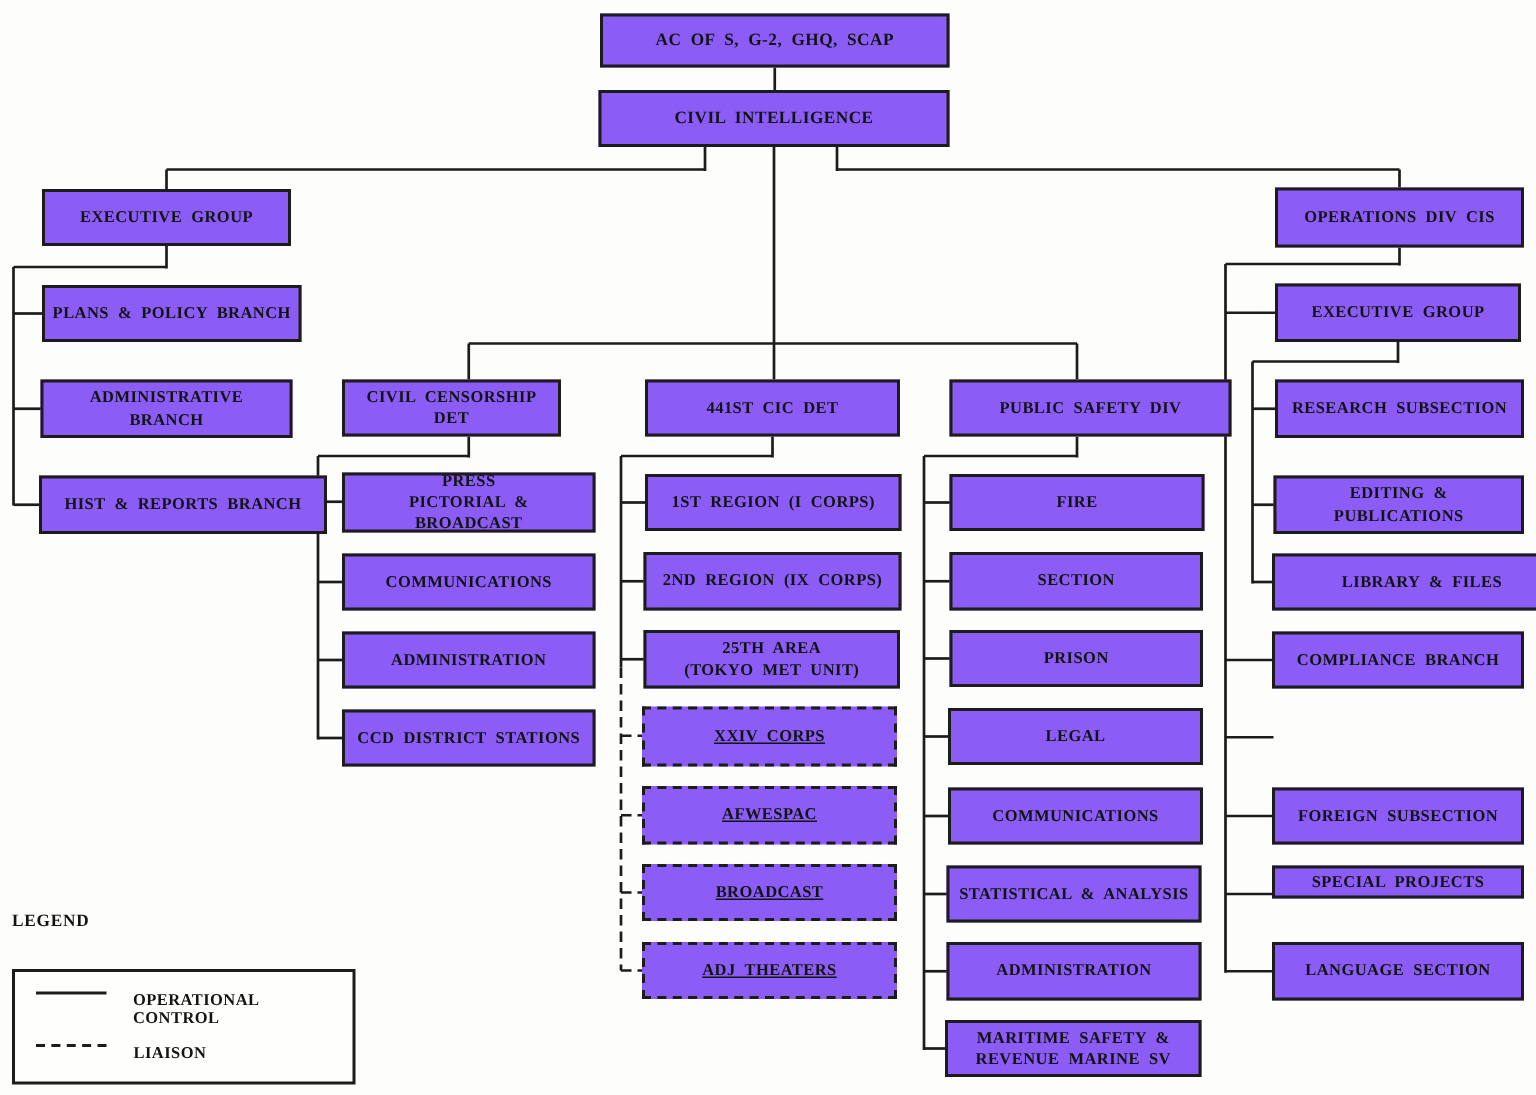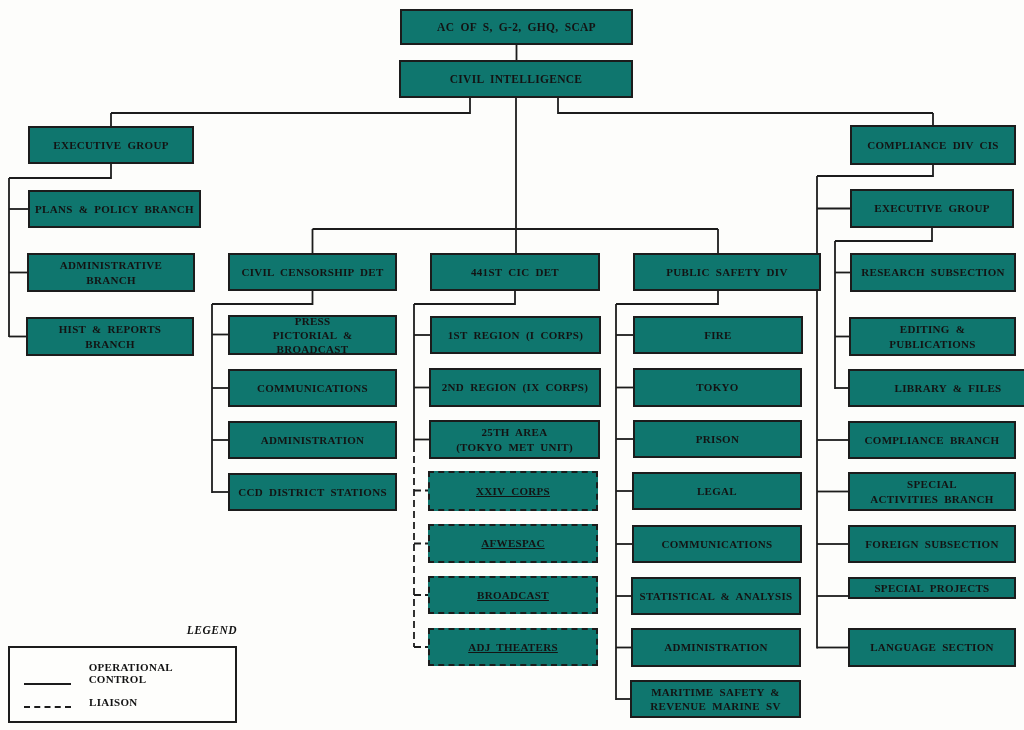--- a/index.html
+++ b/index.html
@@ -6,44 +6,44 @@
   html,body { background:#ffffff; }
   .canvas {
     position:relative; width:1024px; height:730px;
     background:#fdfdfb;
     font-family:"Liberation Serif","DejaVu Serif",serif;
     overflow:hidden;
   }
   .lines { position:absolute; left:0; top:0; width:1024px; height:730px; }
   .node {
     position:absolute;
-    background:#0f766e;
+    background:#8b5cf6;
     border:2px solid #1c1c1c;
     display:flex; align-items:center; justify-content:center;
     text-align:center;
     font-weight:bold; font-size:11px; line-height:1.3;
     letter-spacing:0.3px; word-spacing:3px;
     color:#131313;
     white-space:pre-line;
     padding:1px 4px;
   }
   .node.dashed { border-style:dashed;text-decoration:underline; }
   .node.lg { font-size:11.5px; }
   .legend-title {
-    position:absolute; left:8px; top:624px; width:229px;
-    text-align:right; font-weight:bold; font-size:11.5px;
-    letter-spacing:0.5px; color:#131313;font-style:italic;
+    position:absolute; left:8px; top:608px; width:229px;
+    text-align:left; font-weight:bold; font-size:11.5px;
+    letter-spacing:0.5px; color:#131313;
   }
   .legend-box {
     position:absolute; left:8px; top:646px; width:229px; height:77px;
     border:2px solid #1c1c1c; background:#fefefc;
     display:flex; flex-direction:column; justify-content:center;
     gap:11px; padding-left:14px;
   }
-  .legend-row { display:flex; align-items:flex-end; }
+  .legend-row { display:flex; align-items:flex-start; }
   .sample { display:inline-block; width:47px; height:0; }
   .sample.solid  { border-top:2px solid #1c1c1c; }
   .sample.dashed { border-top:2px dashed #1c1c1c; }
   .legend-label {
     margin-left:18px; font-weight:bold; font-size:11px;
     letter-spacing:0.3px; word-spacing:3px; color:#131313;
   }
 </style>
 </head>
 <body>
@@ -127,58 +127,56 @@
       <line x1="414" y1="647" x2="429" y2="647"></line>
     </g>
   </svg>
 
   <div class="node lg" style="left:400px;top:9px;width:233px;height:36px"><span>AC OF S, G-2, GHQ, SCAP</span></div>
   <div class="node lg" style="left:399px;top:60px;width:234px;height:38px"><span>CIVIL INTELLIGENCE</span></div>
 
   <div class="node" style="left:28px;top:126px;width:166px;height:38px"><span>EXECUTIVE GROUP</span></div>
   <div class="node" style="left:28px;top:190px;width:173px;height:38px"><span>PLANS &amp; POLICY BRANCH</span></div>
   <div class="node" style="left:27px;top:253px;width:168px;height:39px"><span>ADMINISTRATIVE BRANCH</span></div>
-  <div class="node" style="left:26px;top:317px;width:168px;height:39px"><span>HIST &amp; REPORTS BRANCH</span></div>
+  <div class="node" style="left:26px;top:317px;width:192px;height:39px"><span>HIST &amp; REPORTS BRANCH</span></div>
 
-  <div class="node" style="left:228px;top:253px;width:169px;height:38px"><span>CIVIL CENSORSHIP DET</span></div>
+  <div class="node" style="left:228px;top:253px;width:146px;height:38px"><span>CIVIL CENSORSHIP DET</span></div>
   <div class="node" style="left:228px;top:315px;width:169px;height:40px"><span>PRESS
 PICTORIAL &amp; BROADCAST</span></div>
   <div class="node" style="left:228px;top:369px;width:169px;height:38px"><span>COMMUNICATIONS</span></div>
   <div class="node" style="left:228px;top:421px;width:169px;height:38px"><span>ADMINISTRATION</span></div>
   <div class="node" style="left:228px;top:473px;width:169px;height:38px"><span>CCD DISTRICT STATIONS</span></div>
 
   <div class="node" style="left:430px;top:253px;width:170px;height:38px"><span>441ST CIC DET</span></div>
   <div class="node" style="left:430px;top:316px;width:171px;height:38px"><span>1ST REGION (I CORPS)</span></div>
   <div class="node" style="left:429px;top:368px;width:172px;height:39px"><span>2ND REGION (IX CORPS)</span></div>
   <div class="node" style="left:429px;top:420px;width:171px;height:39px"><span>25TH AREA
 (TOKYO MET UNIT)</span></div>
   <div class="node dashed" style="left:428px;top:471px;width:170px;height:40px"><span>XXIV CORPS</span></div>
   <div class="node dashed" style="left:428px;top:524px;width:170px;height:39px"><span>AFWESPAC</span></div>
   <div class="node dashed" style="left:428px;top:576px;width:170px;height:38px"><span>BROADCAST</span></div>
   <div class="node dashed" style="left:428px;top:628px;width:170px;height:38px"><span>ADJ THEATERS</span></div>
 
   <div class="node" style="left:633px;top:253px;width:188px;height:38px"><span>PUBLIC SAFETY DIV</span></div>
   <div class="node" style="left:633px;top:316px;width:170px;height:38px"><span>FIRE</span></div>
-  <div class="node" style="left:633px;top:368px;width:169px;height:39px"><span>TOKYO</span></div>
+  <div class="node" style="left:633px;top:368px;width:169px;height:39px"><span>SECTION</span></div>
   <div class="node" style="left:633px;top:420px;width:169px;height:38px"><span>PRISON</span></div>
   <div class="node" style="left:632px;top:472px;width:170px;height:38px"><span>LEGAL</span></div>
   <div class="node" style="left:632px;top:525px;width:170px;height:38px"><span>COMMUNICATIONS</span></div>
   <div class="node" style="left:631px;top:577px;width:170px;height:38px"><span>STATISTICAL &amp; ANALYSIS</span></div>
   <div class="node" style="left:631px;top:628px;width:170px;height:39px"><span>ADMINISTRATION</span></div>
   <div class="node" style="left:630px;top:680px;width:171px;height:38px"><span>MARITIME SAFETY &amp;
 REVENUE MARINE SV</span></div>
 
-  <div class="node" style="left:850px;top:125px;width:166px;height:40px"><span>COMPLIANCE DIV CIS</span></div>
+  <div class="node" style="left:850px;top:125px;width:166px;height:40px"><span>OPERATIONS DIV CIS</span></div>
   <div class="node" style="left:850px;top:189px;width:164px;height:39px"><span>EXECUTIVE GROUP</span></div>
   <div class="node" style="left:850px;top:253px;width:166px;height:39px"><span>RESEARCH SUBSECTION</span></div>
   <div class="node" style="left:849px;top:317px;width:167px;height:39px"><span>EDITING &amp; PUBLICATIONS</span></div>
   <div class="node" style="left:848px;top:369px;width:200px;height:38px"><span>LIBRARY &amp; FILES</span></div>
   <div class="node" style="left:848px;top:421px;width:168px;height:38px"><span>COMPLIANCE BRANCH</span></div>
-  <div class="node" style="left:848px;top:472px;width:168px;height:39px"><span>SPECIAL
-ACTIVITIES BRANCH</span></div>
   <div class="node" style="left:848px;top:525px;width:168px;height:38px"><span>FOREIGN SUBSECTION</span></div>
   <div class="node" style="left:848px;top:577px;width:168px;height:22px"><span>SPECIAL PROJECTS</span></div>
   <div class="node" style="left:848px;top:628px;width:168px;height:39px"><span>LANGUAGE SECTION</span></div>
 
   <div class="legend-title">LEGEND</div>
   <div class="legend-box">
     <div class="legend-row">
       <span class="sample solid"></span>
       <span class="legend-label">OPERATIONAL CONTROL</span>
     </div>

